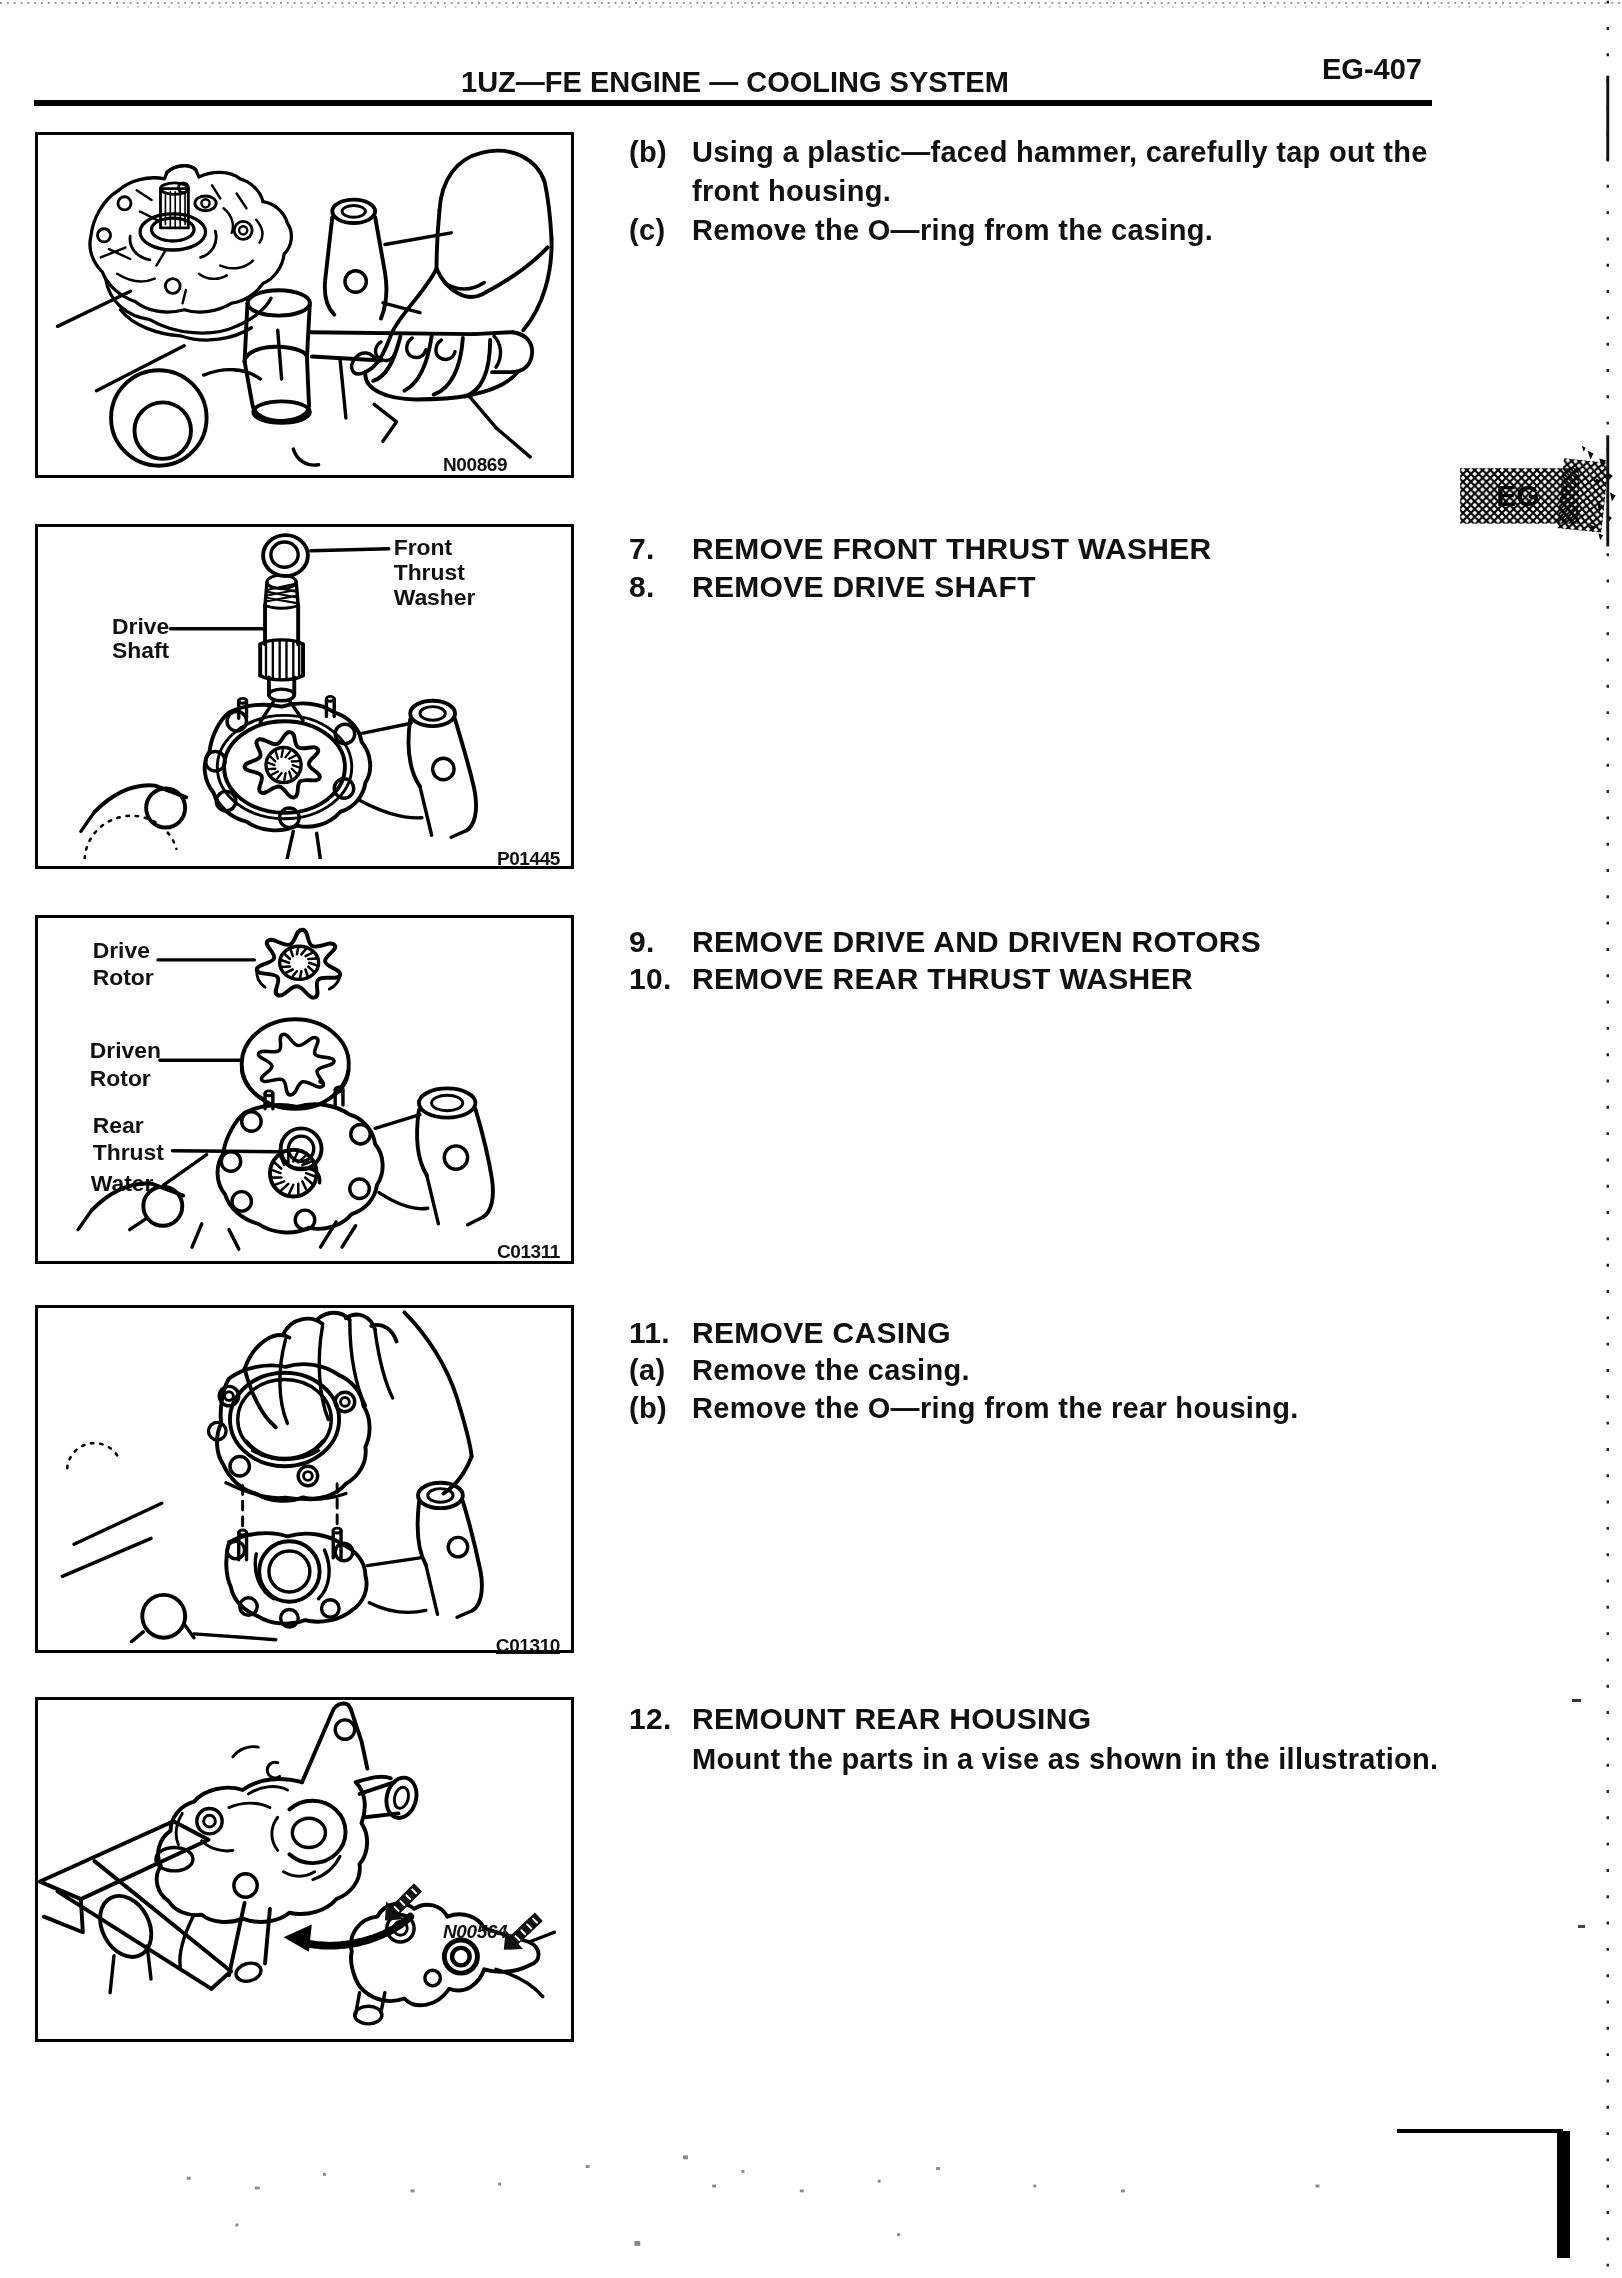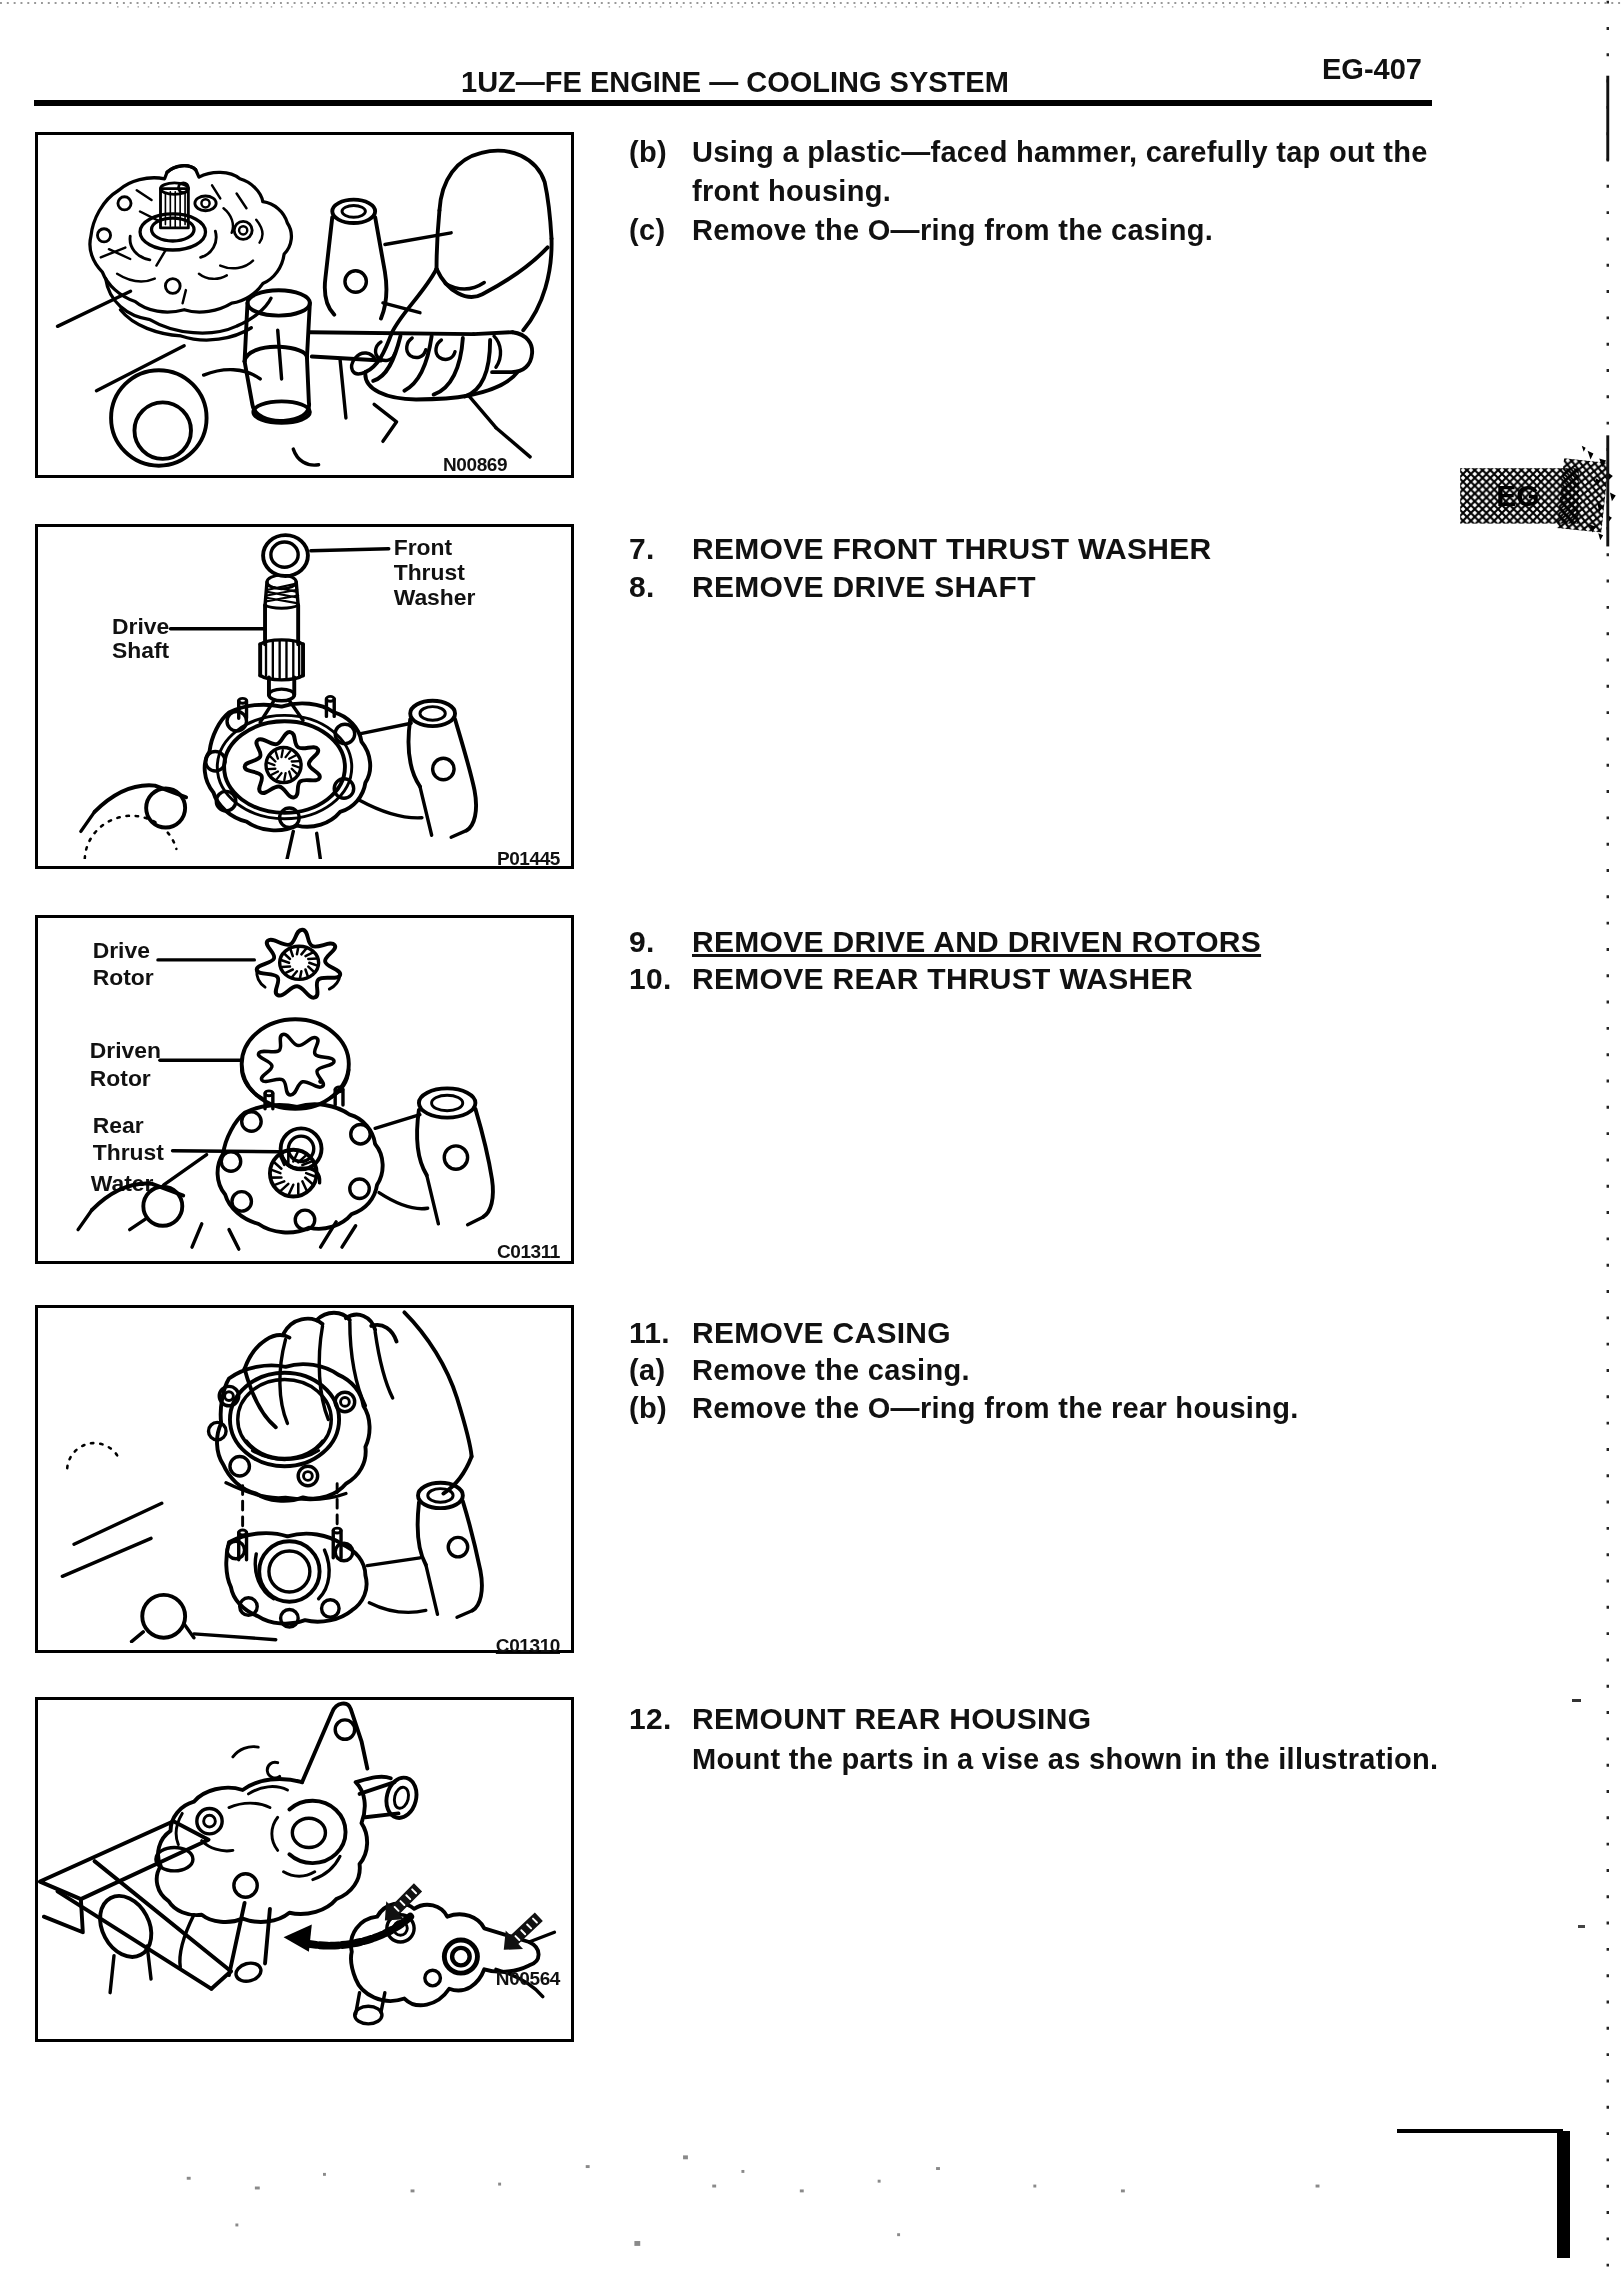--- a/index.html
+++ b/index.html
@@ -25,21 +25,21 @@
 <div class="abs body-t" style="left:692px;top:175px;">front housing.</div>
 <div class="abs body-t" style="left:629px;top:214px;">(c)</div>
 <div class="abs body-t" style="left:692px;top:214px;">Remove the O—ring from the casing.</div>
 
 <div class="abs head-t" style="left:629px;top:532px;">7.</div>
 <div class="abs head-t" style="left:692px;top:532px;text-align:right;">REMOVE FRONT THRUST WASHER</div>
 <div class="abs head-t" style="left:629px;top:570px;">8.</div>
 <div class="abs head-t" style="left:692px;top:570px;">REMOVE DRIVE SHAFT</div>
 
 <div class="abs head-t" style="left:629px;top:925px;">9.</div>
-<div class="abs head-t" style="left:692px;top:925px;text-decoration:underline;">REMOVE DRIVE AND DRIVEN ROTORS</div>
+<div class="abs head-t" style="left:692px;top:925px;">REMOVE DRIVE AND DRIVEN ROTORS</div>
 <div class="abs head-t" style="left:629px;top:962px;">10.</div>
 <div class="abs head-t" style="left:692px;top:962px;">REMOVE REAR THRUST WASHER</div>
 
 <div class="abs head-t" style="left:629px;top:1316px;">11.</div>
 <div class="abs head-t" style="left:692px;top:1316px;">REMOVE CASING</div>
 <div class="abs body-t" style="left:629px;top:1354px;">(a)</div>
 <div class="abs body-t" style="left:692px;top:1354px;">Remove the casing.</div>
 <div class="abs body-t" style="left:629px;top:1392px;">(b)</div>
 <div class="abs body-t" style="left:692px;top:1392px;">Remove the O—ring from the rear housing.</div>
 
@@ -411,21 +411,21 @@
 
   <path d="M470,276 C490,282 508,292 518,304" stroke-width="3.5"></path>
   <path d="M504,248 L530,238" stroke-width="3.5"></path>
 </svg>
 </div>
 
 <div class="code" style="left:443px;top:454px;width:117px;">N00869</div>
 <div class="code" style="left:443px;top:848px;width:117px;text-align:right;">P01445</div>
 <div class="code" style="left:443px;top:1241px;width:117px;text-align:right;">C01311</div>
 <div class="code" style="left:443px;top:1635px;width:117px;text-align:right;text-decoration:underline;">C01310</div>
-<div class="code" style="left:443px;top:1968px;width:117px;text-align:right;">N00564</div>
+<div class="code" style="left:443px;top:1921px;width:117px;font-style:italic;">N00564</div>
 
 <div class="abs" style="left:1572px;top:1699px;width:8.8px;height:2.9px;background:#333;"></div>
 <div class="abs" style="left:1578px;top:1925px;width:6.8px;height:2.9px;background:#444;"></div>
 
 <div class="abs" style="left:1397px;top:2129px;width:166px;height:3.9px;background:#000;"></div>
 <div class="abs" style="left:1557px;top:2131px;width:12.7px;height:127px;background:#000;"></div>
 
 <svg class="abs" style="left:0px;top:2097px;" width="1623" height="181" viewBox="0 0 1664 186">
   <g fill="#8a8a8a">
     <rect x="190" y="82" width="4" height="3"></rect>

